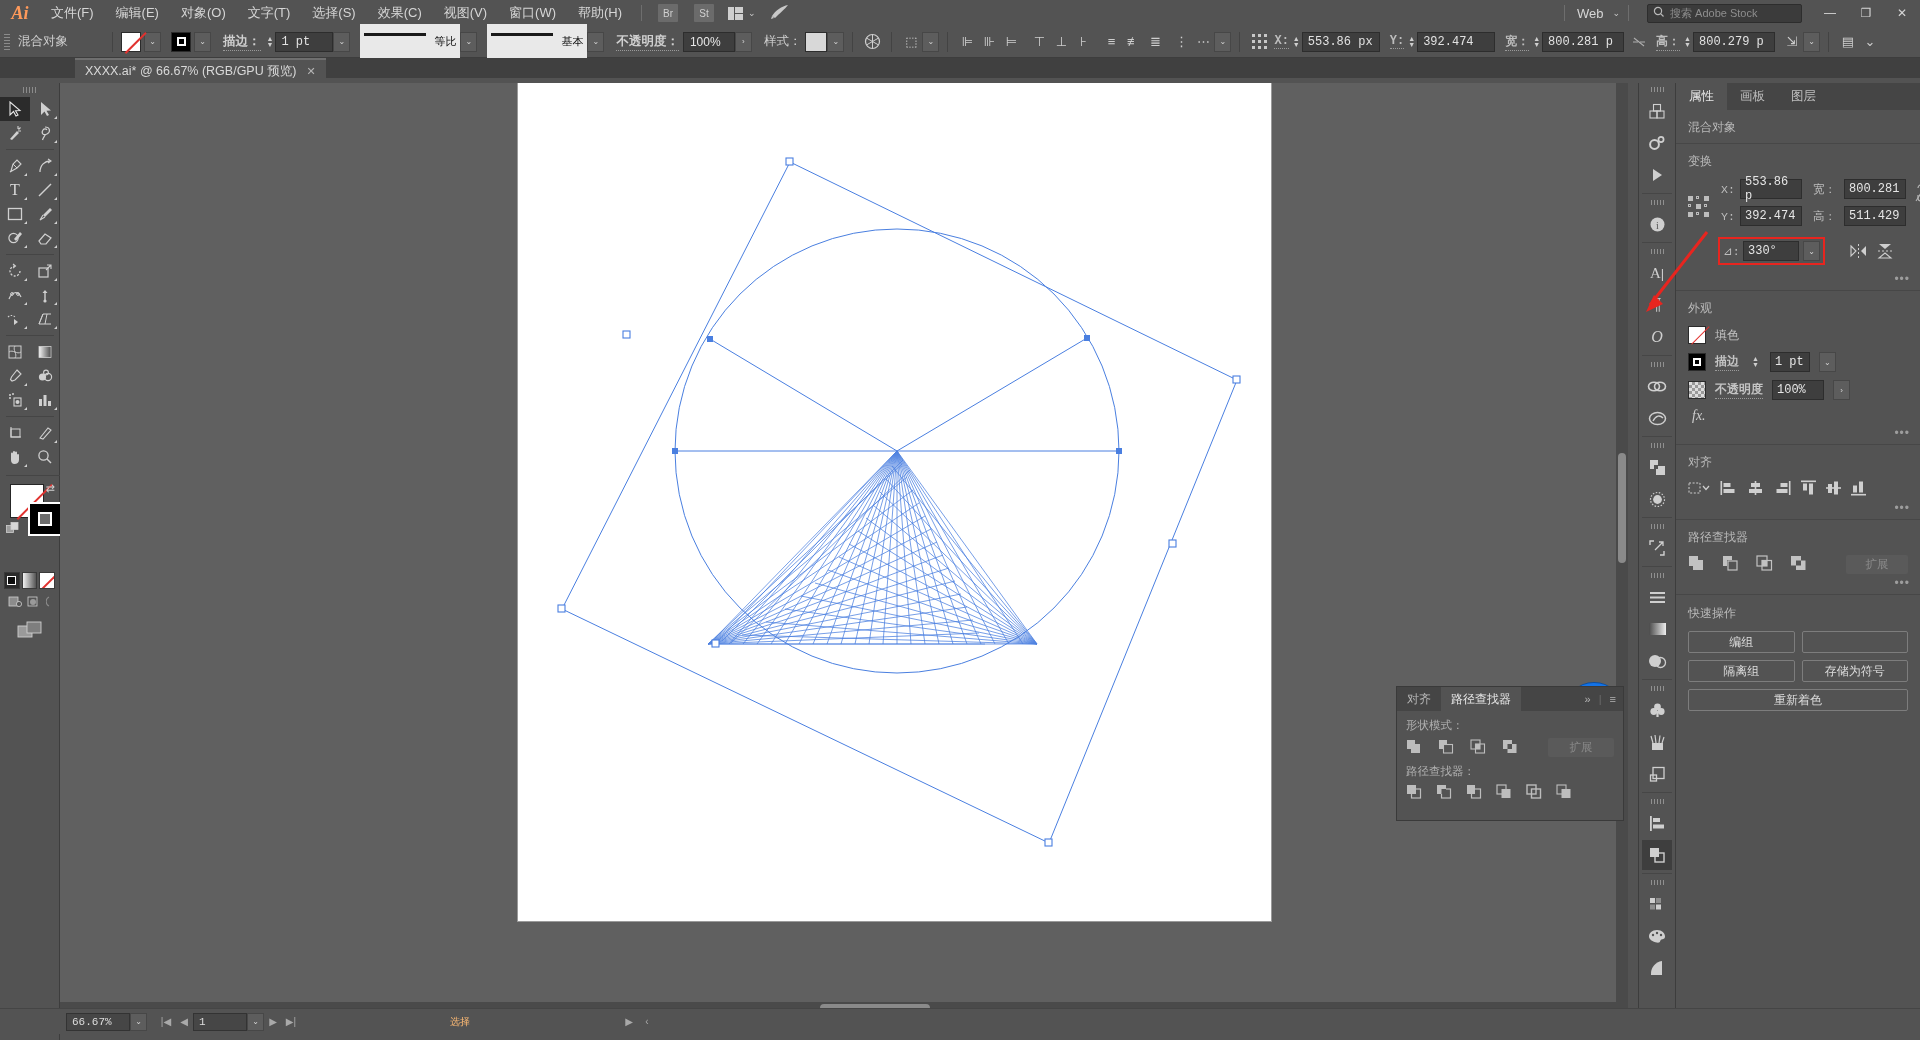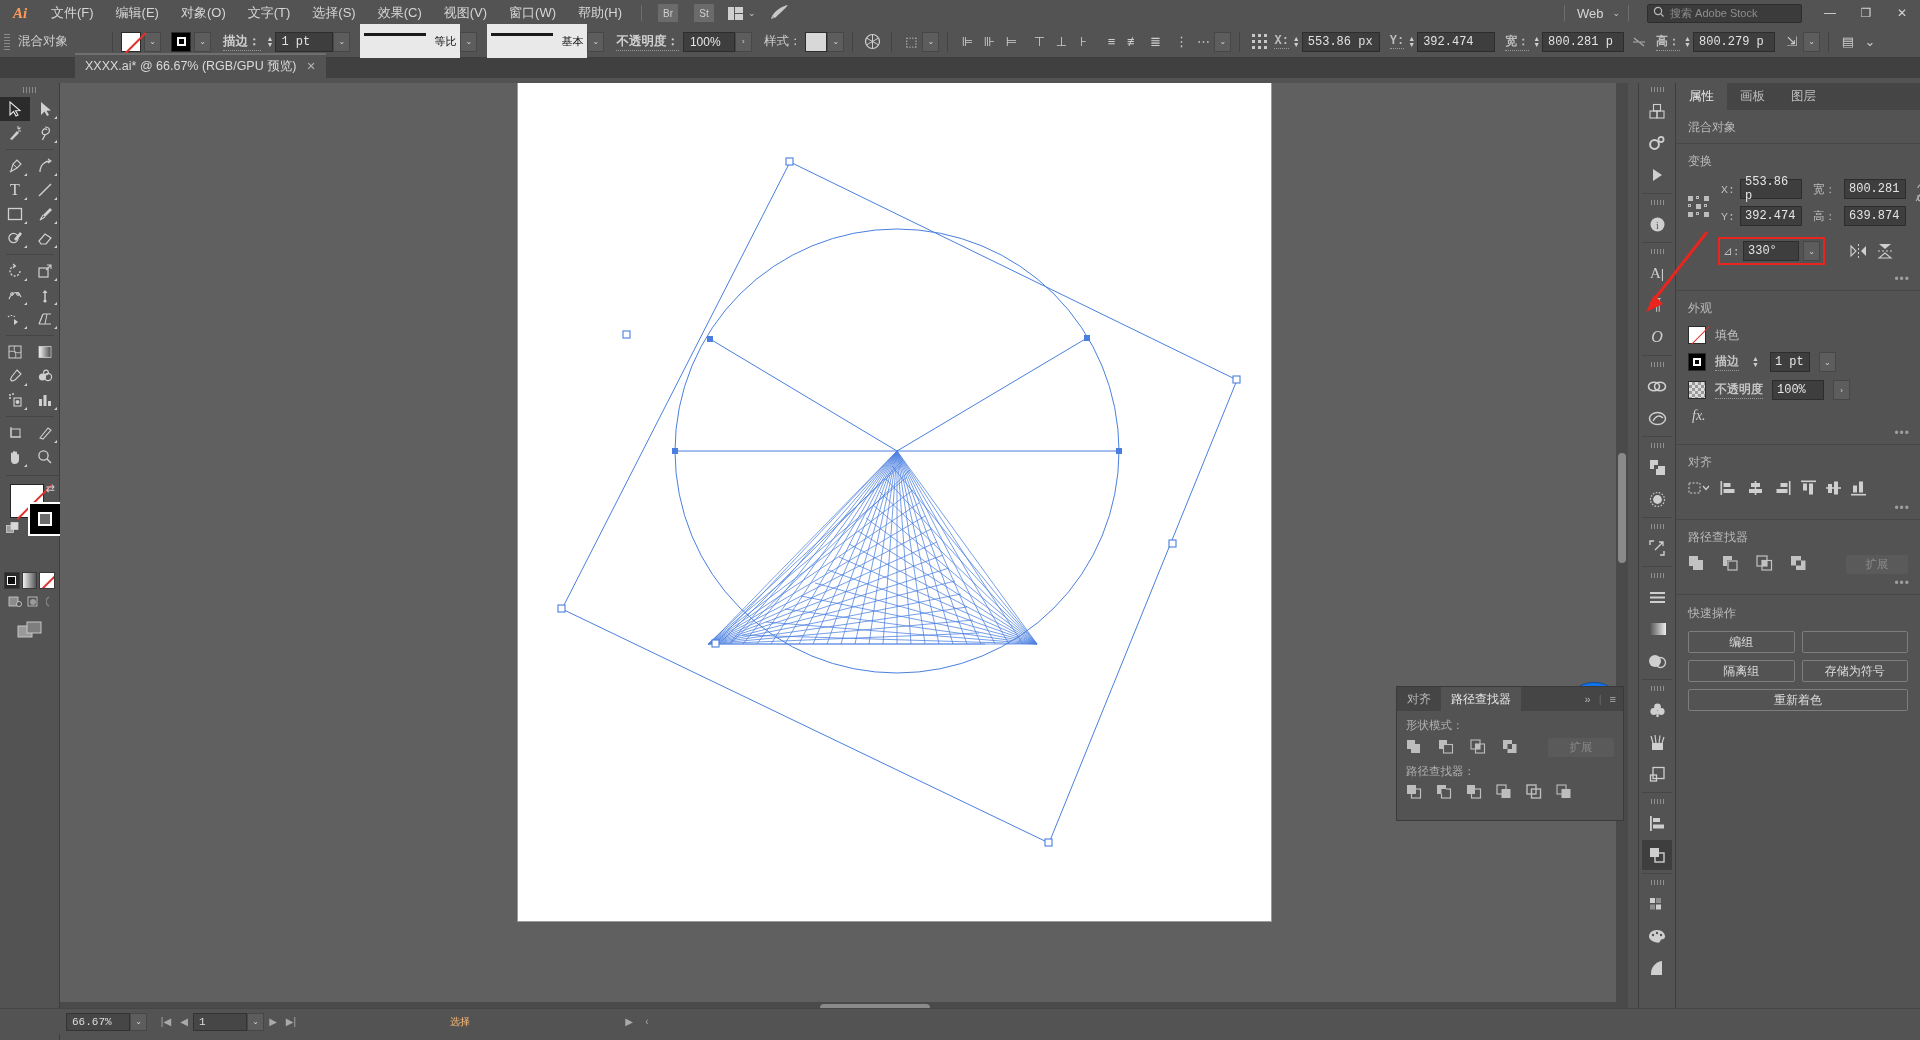--- a/index.html
+++ b/index.html
@@ -11,21 +11,21 @@
   }
   .app { position:relative; width:1920px; height:1040px; }
 
   
   .menubar {
     position:absolute; left:0; top:0; width:1920px; height:26px;
     background:#535353; display:flex; align-items:center;
   }
   .ai-logo {
     width:40px; height:26px; display:flex; align-items:center; justify-content:center;
-    color:#ff9a5b; font-weight:bold; font-size:15px; font-style:italic;
+    color:#ff9a5b; font-weight:bold; font-size:18px; font-style:italic;
     font-family:"Liberation Serif", serif;
   }
   .menu-item {
     padding:0 11px; height:26px; line-height:26px; font-size:13px; color:#d6d6d6;
     white-space:nowrap;
   }
   .mb-sep { width:1px; height:16px; background:#6e6e6e; margin:0 8px; }
   .sq-btn {
     width:20px; height:18px; background:#6b6b6b; color:#d0d0d0;
     font-size:10px; display:flex; align-items:center; justify-content:center;
@@ -94,21 +94,21 @@
   .style-swatch { width:22px; height:20px; background:#d8d8d8; border:1px solid #2d2d2d; }
   .ic-btn {
     width:22px; height:22px; display:flex; align-items:center; justify-content:center;
     color:#cfcfcf;
   }
   .axis-lbl { color:#bdbdbd; font-size:12px; font-family:"Liberation Mono", monospace; }
 
   
   .tabbar {
     position:absolute; left:0; top:58px; width:1920px; height:20px; background:#404040;
-    display:flex; align-items:flex-end;
+    display:flex; 
   }
   .doc-tab {
     margin-left:75px; height:25px; background:#535353; display:flex; align-items:center;
     padding:0 10px; gap:10px; font-size:12.5px; color:#d9d9d9;
     border-top:2px solid #6f6f6f;
   }
   .tab-close { font-size:11px; color:#b5b5b5; }
 
   
   .toolbar {
@@ -1118,21 +1118,21 @@
           <div class="xf-row">
             <span class="xf-lbl">X:</span>
             <div class="xf-in">553.86 p</div>
             <span class="xf-lbl" style="width:26px;margin-left:6px">宽：</span>
             <div class="xf-in">800.281</div>
           </div>
           <div class="xf-row">
             <span class="xf-lbl">Y:</span>
             <div class="xf-in">392.474</div>
             <span class="xf-lbl" style="width:26px;margin-left:6px">高：</span>
-            <div class="xf-in">639.874</div>
+            <div class="xf-in">511.429</div>
           </div>
         </div>
         <div style="display:flex;align-items:flex-start;padding-top:4px">
           <svg width="14" height="20" viewBox="0 0 14 20">
               <path d="M4 5 a3 3 0 0 1 6 0 v3 M4 12 v3 a3 3 0 0 0 6 0" fill="none" stroke="#b6b6b6" stroke-width="1.2"></path>
               <line x1="2" y1="18" x2="12" y2="2" stroke="#b6b6b6" stroke-width="1.1"></line>
             </svg>
         </div>
       </div>
 

